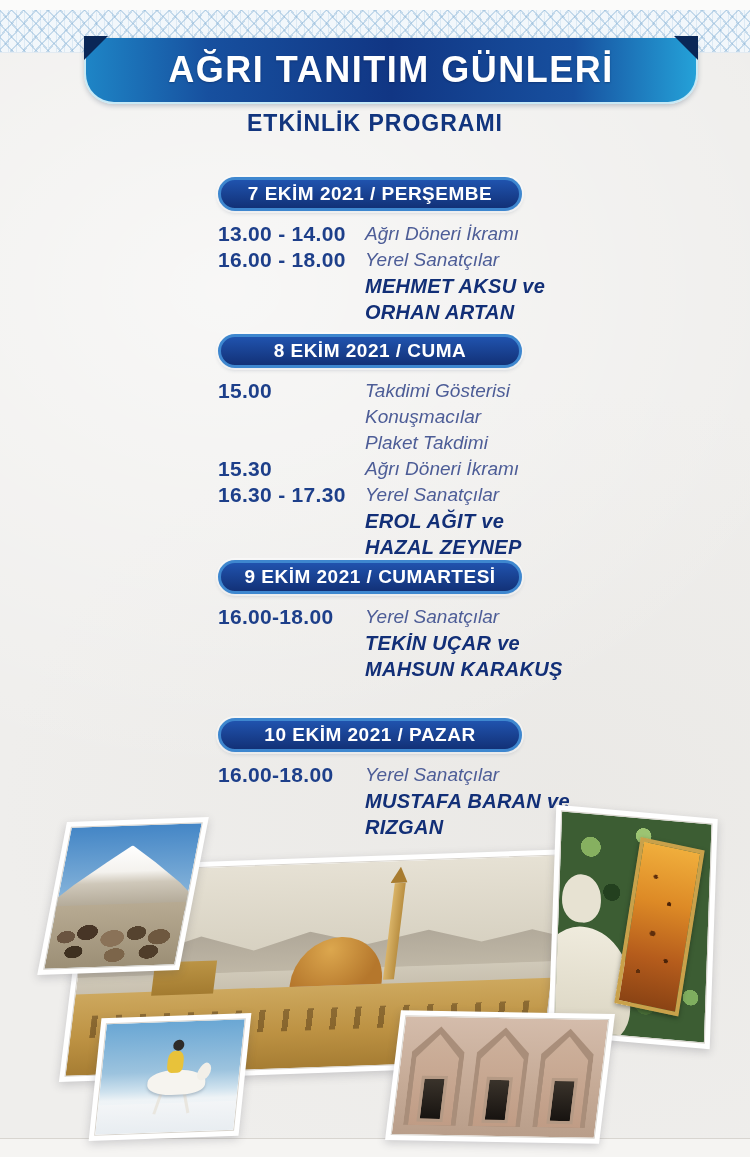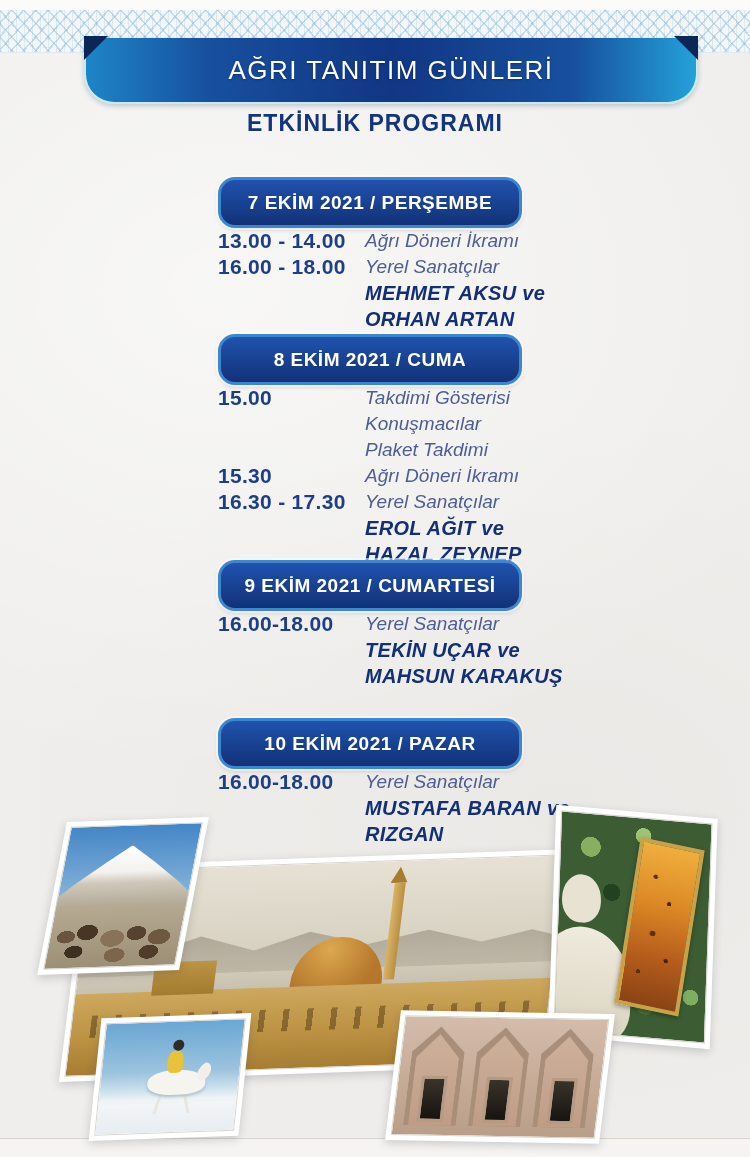--- a/index.html
+++ b/index.html
@@ -28,38 +28,38 @@
     border-radius:8px 8px 30px 30px;
     background:linear-gradient(90deg,#1e85c6 0%,#17509f 20%,#113684 50%,#17509f 80%,#24a1d8 100%);
     border:2px solid #c8e9f5; border-top:none;
     box-shadow:0 2px 5px rgba(40,60,90,.25);
     display:flex;align-items:center;justify-content:center;
   }
   .banner .fold{position:absolute;width:24px;height:24px;background:#0a2757;}
   .banner .fold-left{left:-2px;top:-2px;clip-path:polygon(0 0,100% 0,0 100%);}
   .banner .fold-right{right:-2px;top:-2px;clip-path:polygon(0 0,100% 0,100% 100%);}
   .banner-title{
-    color:#ffffff;font-size:26px;font-weight:normal;letter-spacing:1.5px;z-index:2;
+    color:#ffffff;font-size:36px;font-weight:bold;letter-spacing:1.5px;z-index:2;
     text-shadow:0 1px 2px rgba(0,20,60,.35);
   }
   .subtitle{
     position:absolute;left:0;right:0;top:110px;text-align:center;
     color:#12357e;font-size:23px;font-weight:bold;letter-spacing:1px;
   }
   
   .day{position:absolute;left:218px;width:480px;}
   .pill{
-    width:304px;height:51px;box-sizing:border-box;border-radius:17px;
+    width:304px;height:34px;box-sizing:border-box;border-radius:17px;
     background:linear-gradient(180deg,#2053ae 0%,#123177 100%);
     border:3px solid #3e87cf;
     box-shadow:0 0 0 2px rgba(255,255,255,.55), 0 2px 4px rgba(40,60,90,.2);
     display:flex;align-items:center;justify-content:center;
   }
   .pill span{color:#fff;font-size:19px;font-weight:bold;letter-spacing:.5px;}
-  .rows{}
+  .rows{margin-top:10px;}
   .row{display:flex;}
   .time{width:147px;flex:none;font-size:21px;font-weight:bold;color:#1d3f8a;line-height:26px;letter-spacing:.3px;}
   .lines{flex:1;}
   .desc{font-size:19px;font-style:italic;color:#4d5d97;line-height:26px;}
   .artist{font-size:20px;font-weight:bold;font-style:italic;color:#122f77;line-height:26px;letter-spacing:.3px;}
   
   .photo{position:absolute;background:#ffffff;padding:5px;box-shadow:0 3px 9px rgba(60,60,75,.22);}
   .ph{position:absolute;inset:5px;overflow:hidden;border:1px solid #d9d5ce;}
   .abs{position:absolute;}
   

